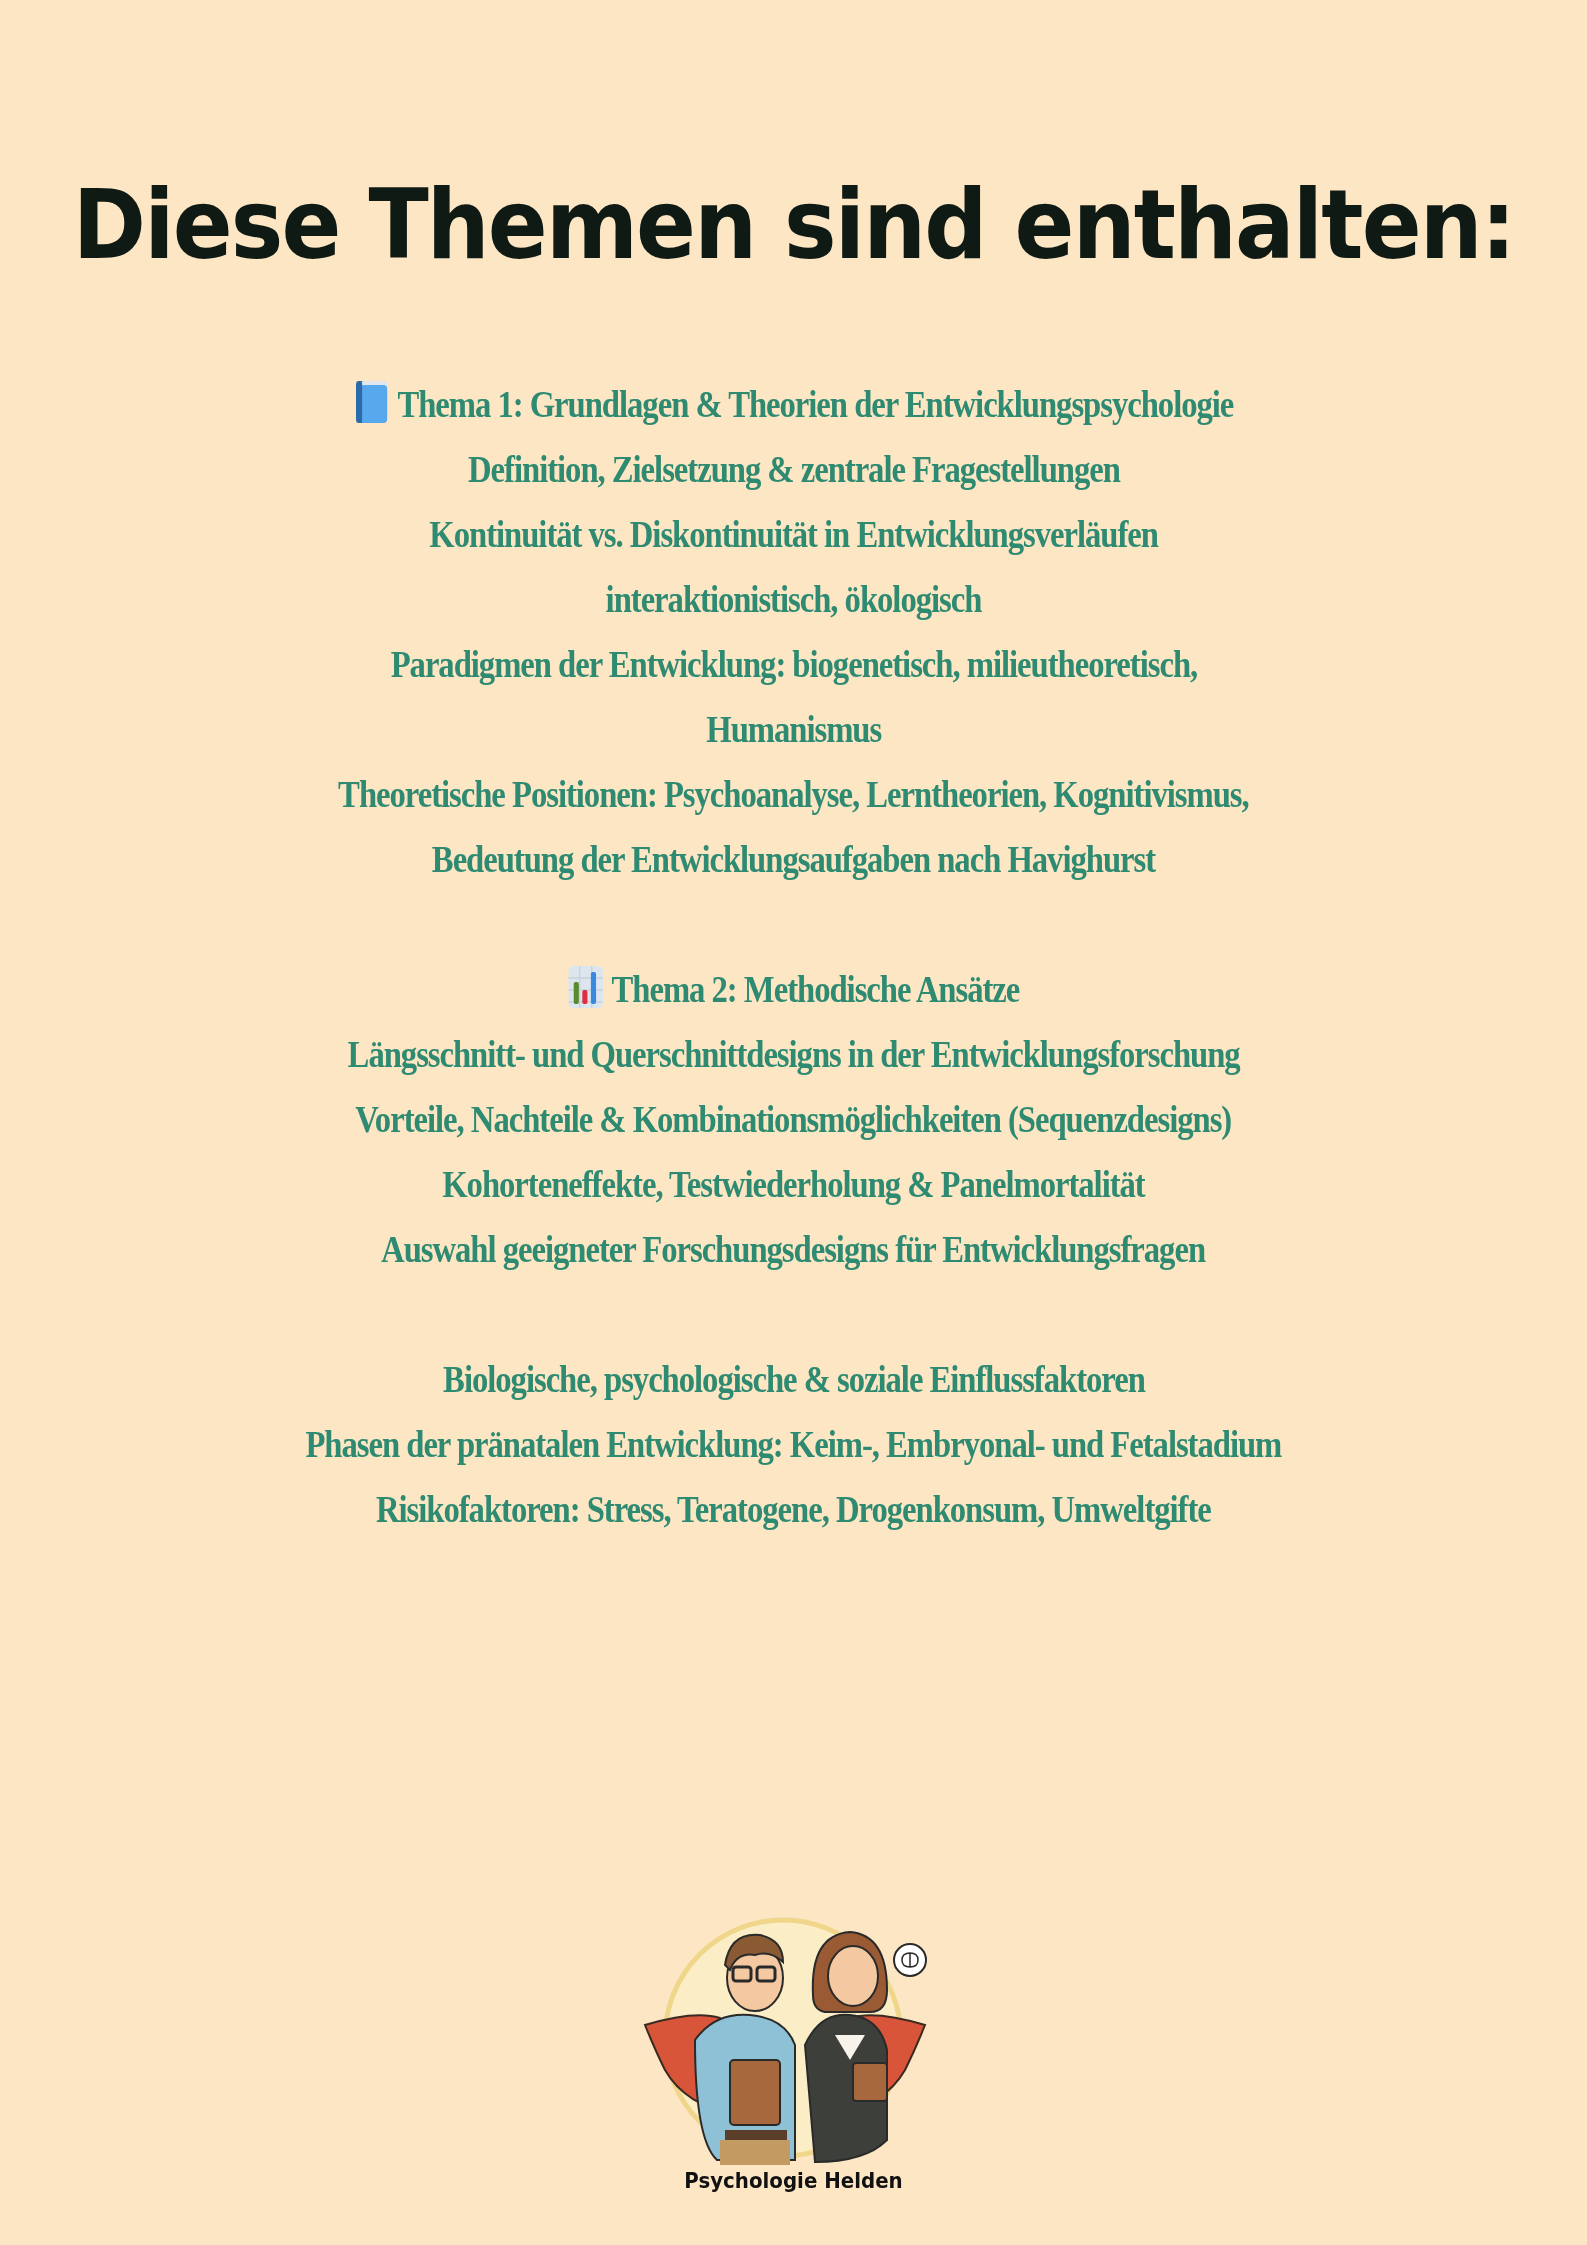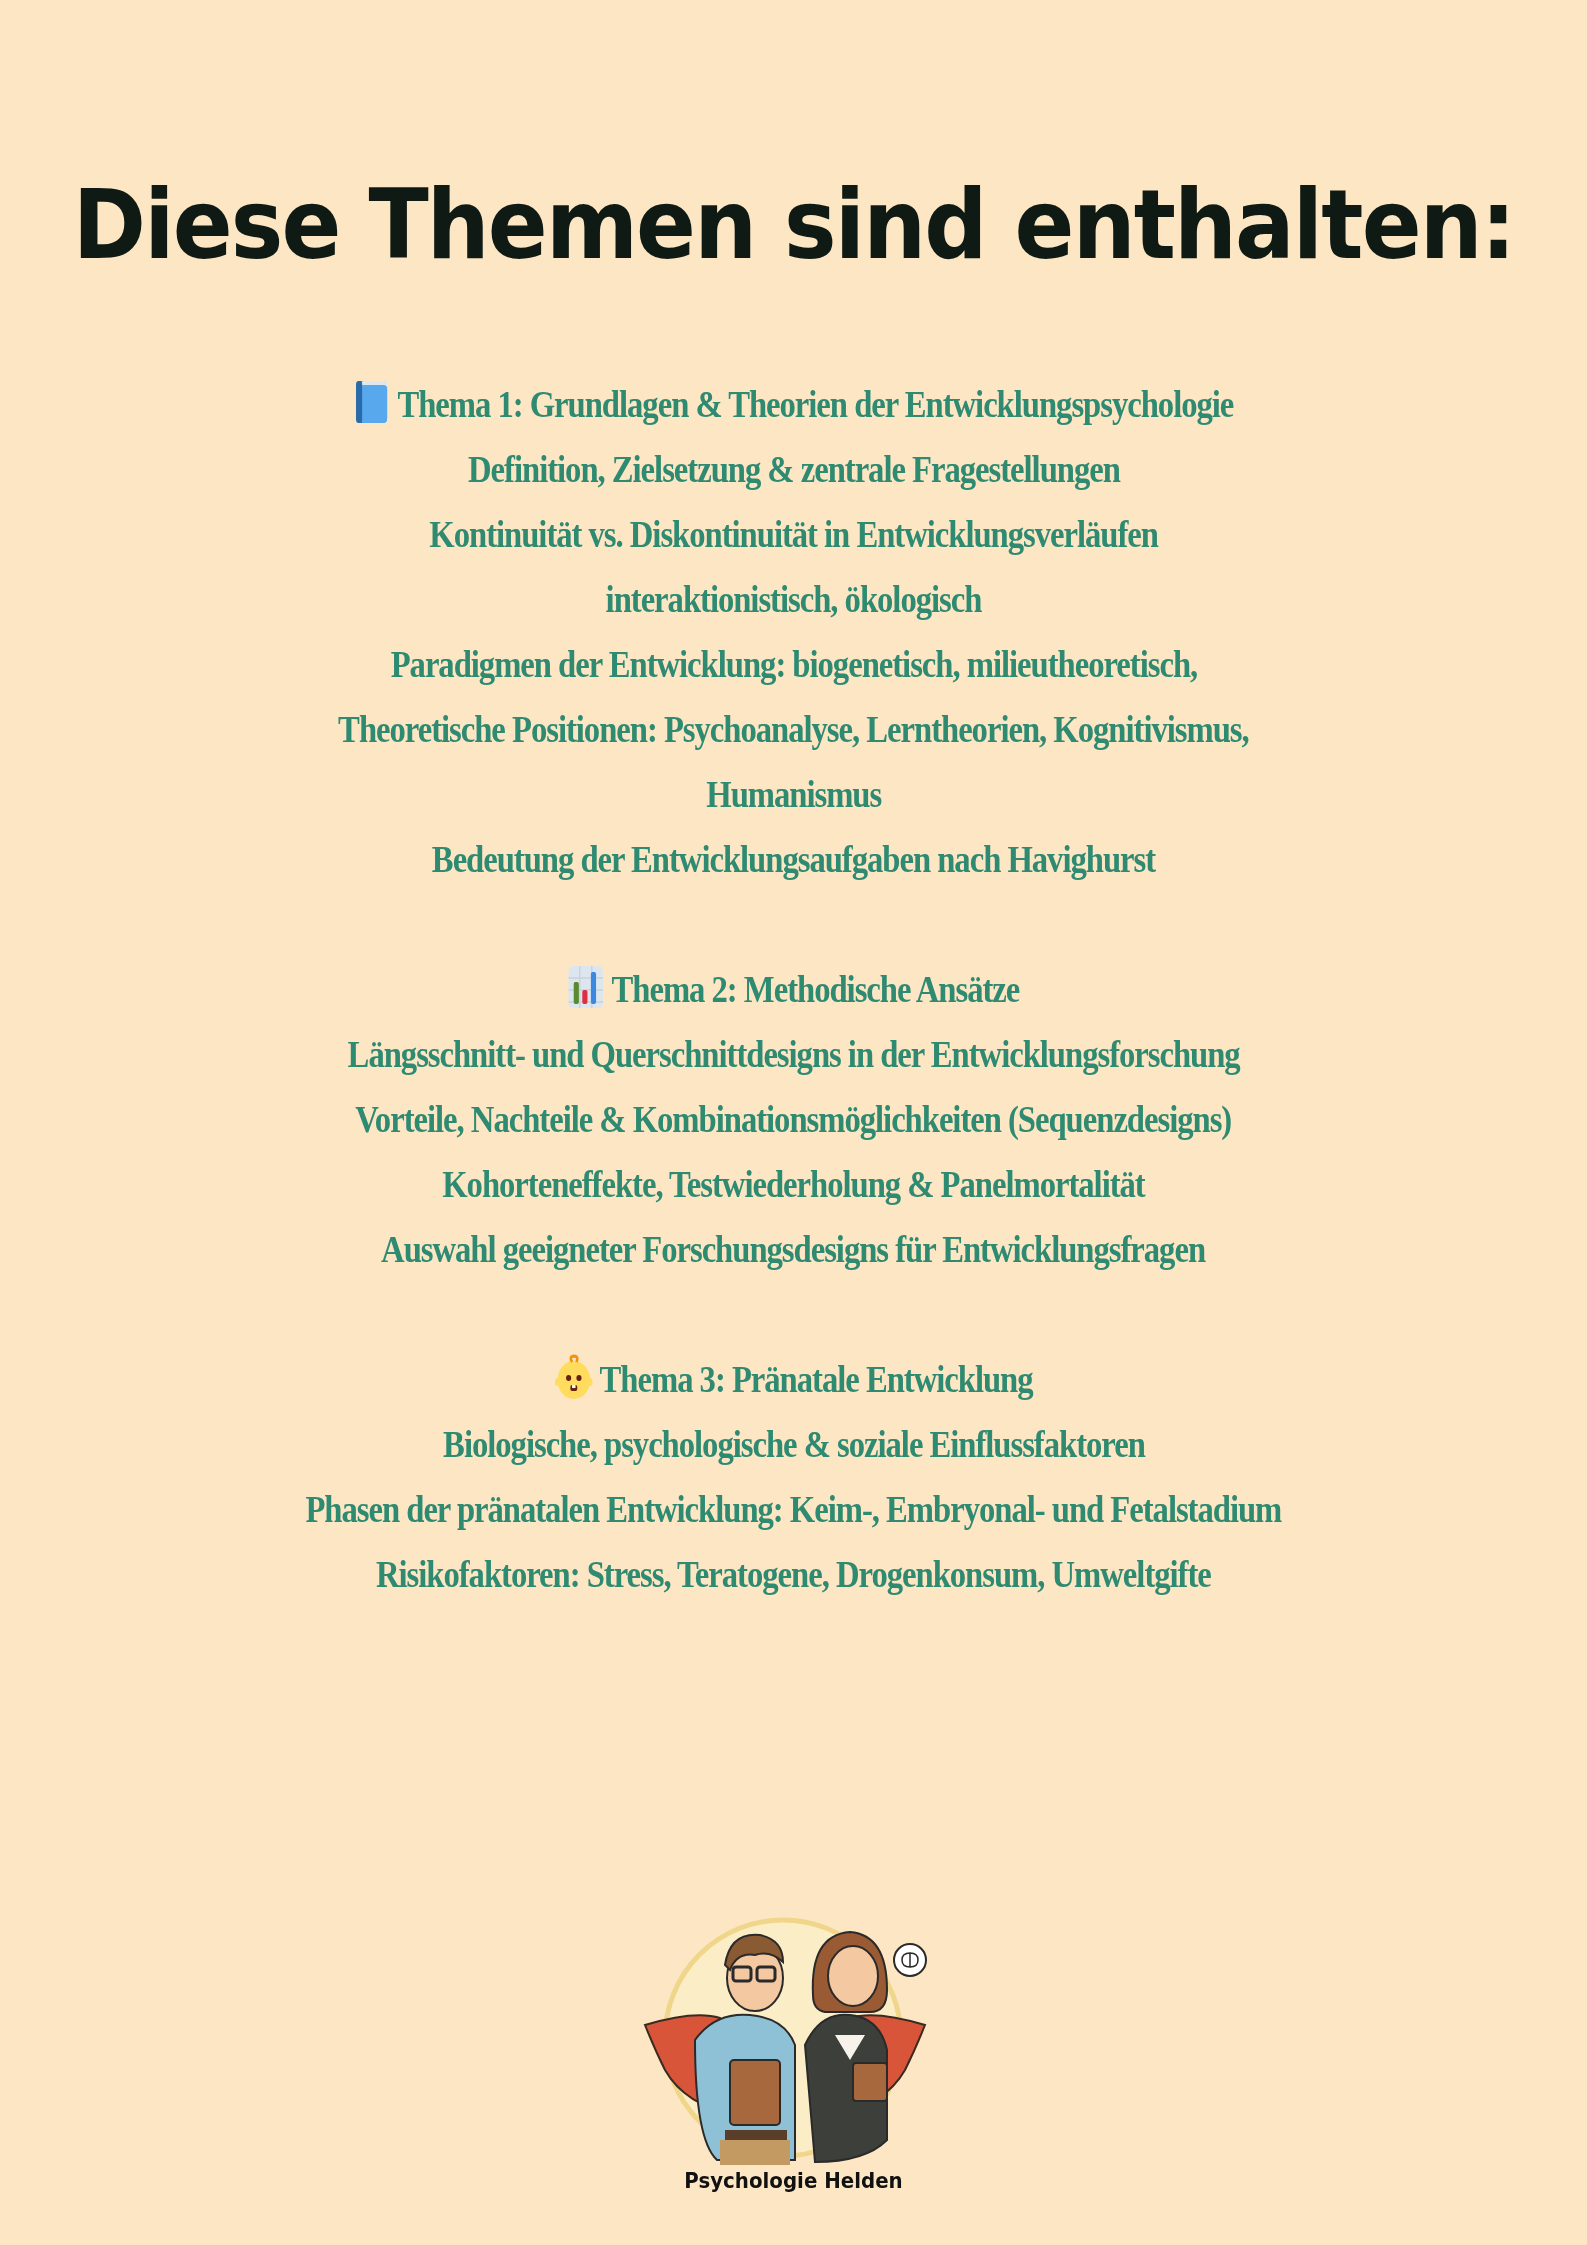--- a/index.html
+++ b/index.html
@@ -56,22 +56,22 @@
     <svg class="icon" viewBox="0 0 44 46">
       <rect x="4" y="2" width="36" height="42" rx="5" fill="#2a6aa8"></rect>
       <rect x="9" y="2" width="31" height="38" rx="4" fill="#dfe8ef"></rect>
       <rect x="9" y="6" width="31" height="38" rx="4" fill="#58a8ee"></rect>
       <rect x="4" y="2" width="7" height="42" rx="3" fill="#2a6aa8"></rect>
     </svg><span>Thema 1: Grundlagen &amp; Theorien der Entwicklungspsychologie</span></span></div>
   <div class="line"><span class="inner">Definition, Zielsetzung &amp; zentrale Fragestellungen</span></div>
   <div class="line"><span class="inner">Kontinuität vs. Diskontinuität in Entwicklungsverläufen</span></div>
   <div class="line"><span class="inner">interaktionistisch, ökologisch</span></div>
   <div class="line"><span class="inner">Paradigmen der Entwicklung: biogenetisch, milieutheoretisch,</span></div>
+  <div class="line"><span class="inner">Humanismus</span></div>
   <div class="line"><span class="inner">Theoretische Positionen: Psychoanalyse, Lerntheorien, Kognitivismus,</span></div>
-  <div class="line"><span class="inner">Humanismus</span></div>
   <div class="line"><span class="inner">Bedeutung der Entwicklungsaufgaben nach Havighurst</span></div>
   <div class="blank"></div>
 
   <div class="line"><span class="inner">
     <svg class="icon" viewBox="0 0 44 46">
       <rect x="2" y="2" width="40" height="42" rx="5" fill="#dde6ee"></rect>
       <g stroke="#c6d2dc" stroke-width="1.5">
         <line x1="2" y1="14" x2="42" y2="14"></line>
             <line x1="2" y1="26" x2="42" y2="26"></line>
             <line x1="2" y1="38" x2="42" y2="38"></line>
@@ -81,31 +81,20 @@
       <rect x="8" y="18" width="6" height="22" rx="2" fill="#5a8a2e"></rect>
       <rect x="18" y="26" width="6" height="14" rx="2" fill="#dd2e44"></rect>
       <rect x="28" y="8" width="6" height="32" rx="2" fill="#3b88e0"></rect>
     </svg><span>Thema 2: Methodische Ansätze</span></span></div>
   <div class="line"><span class="inner">Längsschnitt- und Querschnittdesigns in der Entwicklungsforschung</span></div>
   <div class="line"><span class="inner">Vorteile, Nachteile &amp; Kombinationsmöglichkeiten (Sequenzdesigns)</span></div>
   <div class="line"><span class="inner">Kohorteneffekte, Testwiederholung &amp; Panelmortalität</span></div>
   <div class="line"><span class="inner">Auswahl geeigneter Forschungsdesigns für Entwicklungsfragen</span></div>
   <div class="blank"></div>
 
-  <div class="line"><span class="inner">
-    <svg class="icon" viewBox="0 0 44 46">
-      <circle cx="22" cy="26" r="19" fill="#ffdc5d"></circle>
-      <circle cx="4" cy="28" r="4" fill="#ffdc5d"></circle>
-      <circle cx="40" cy="28" r="4" fill="#ffdc5d"></circle>
-      <path d="M20 8 q-4 -6 3 -6 q5 1 2 6" fill="none" stroke="#f4900c" stroke-width="3"></path>
-      <circle cx="16" cy="24" r="3" fill="#662113"></circle>
-      <circle cx="28" cy="24" r="3" fill="#662113"></circle>
-      <rect x="18" y="31" width="8" height="6" rx="2" fill="#662113"></rect>
-      <rect x="20" y="31" width="4" height="3" fill="#fff"></rect>
-    </svg><span>Thema 3: Pränatale Entwicklung</span></span></div>
   <div class="line"><span class="inner">Biologische, psychologische &amp; soziale Einflussfaktoren</span></div>
   <div class="line"><span class="inner">Phasen der pränatalen Entwicklung: Keim-, Embryonal- und Fetalstadium</span></div>
   <div class="line"><span class="inner">Risikofaktoren: Stress, Teratogene, Drogenkonsum, Umweltgifte</span></div>
 </div>
 
 <svg class="logo" viewBox="0 0 310 265">
 
   <circle cx="158" cy="138" r="118" fill="#fbeec6" stroke="#f0d68a" stroke-width="5"></circle>
 
   <path d="M20 125 Q70 110 95 118 L110 215 Q60 205 40 170 Q30 150 20 125 Z" fill="#d9553a" stroke="#3a2a20" stroke-width="2"></path>

